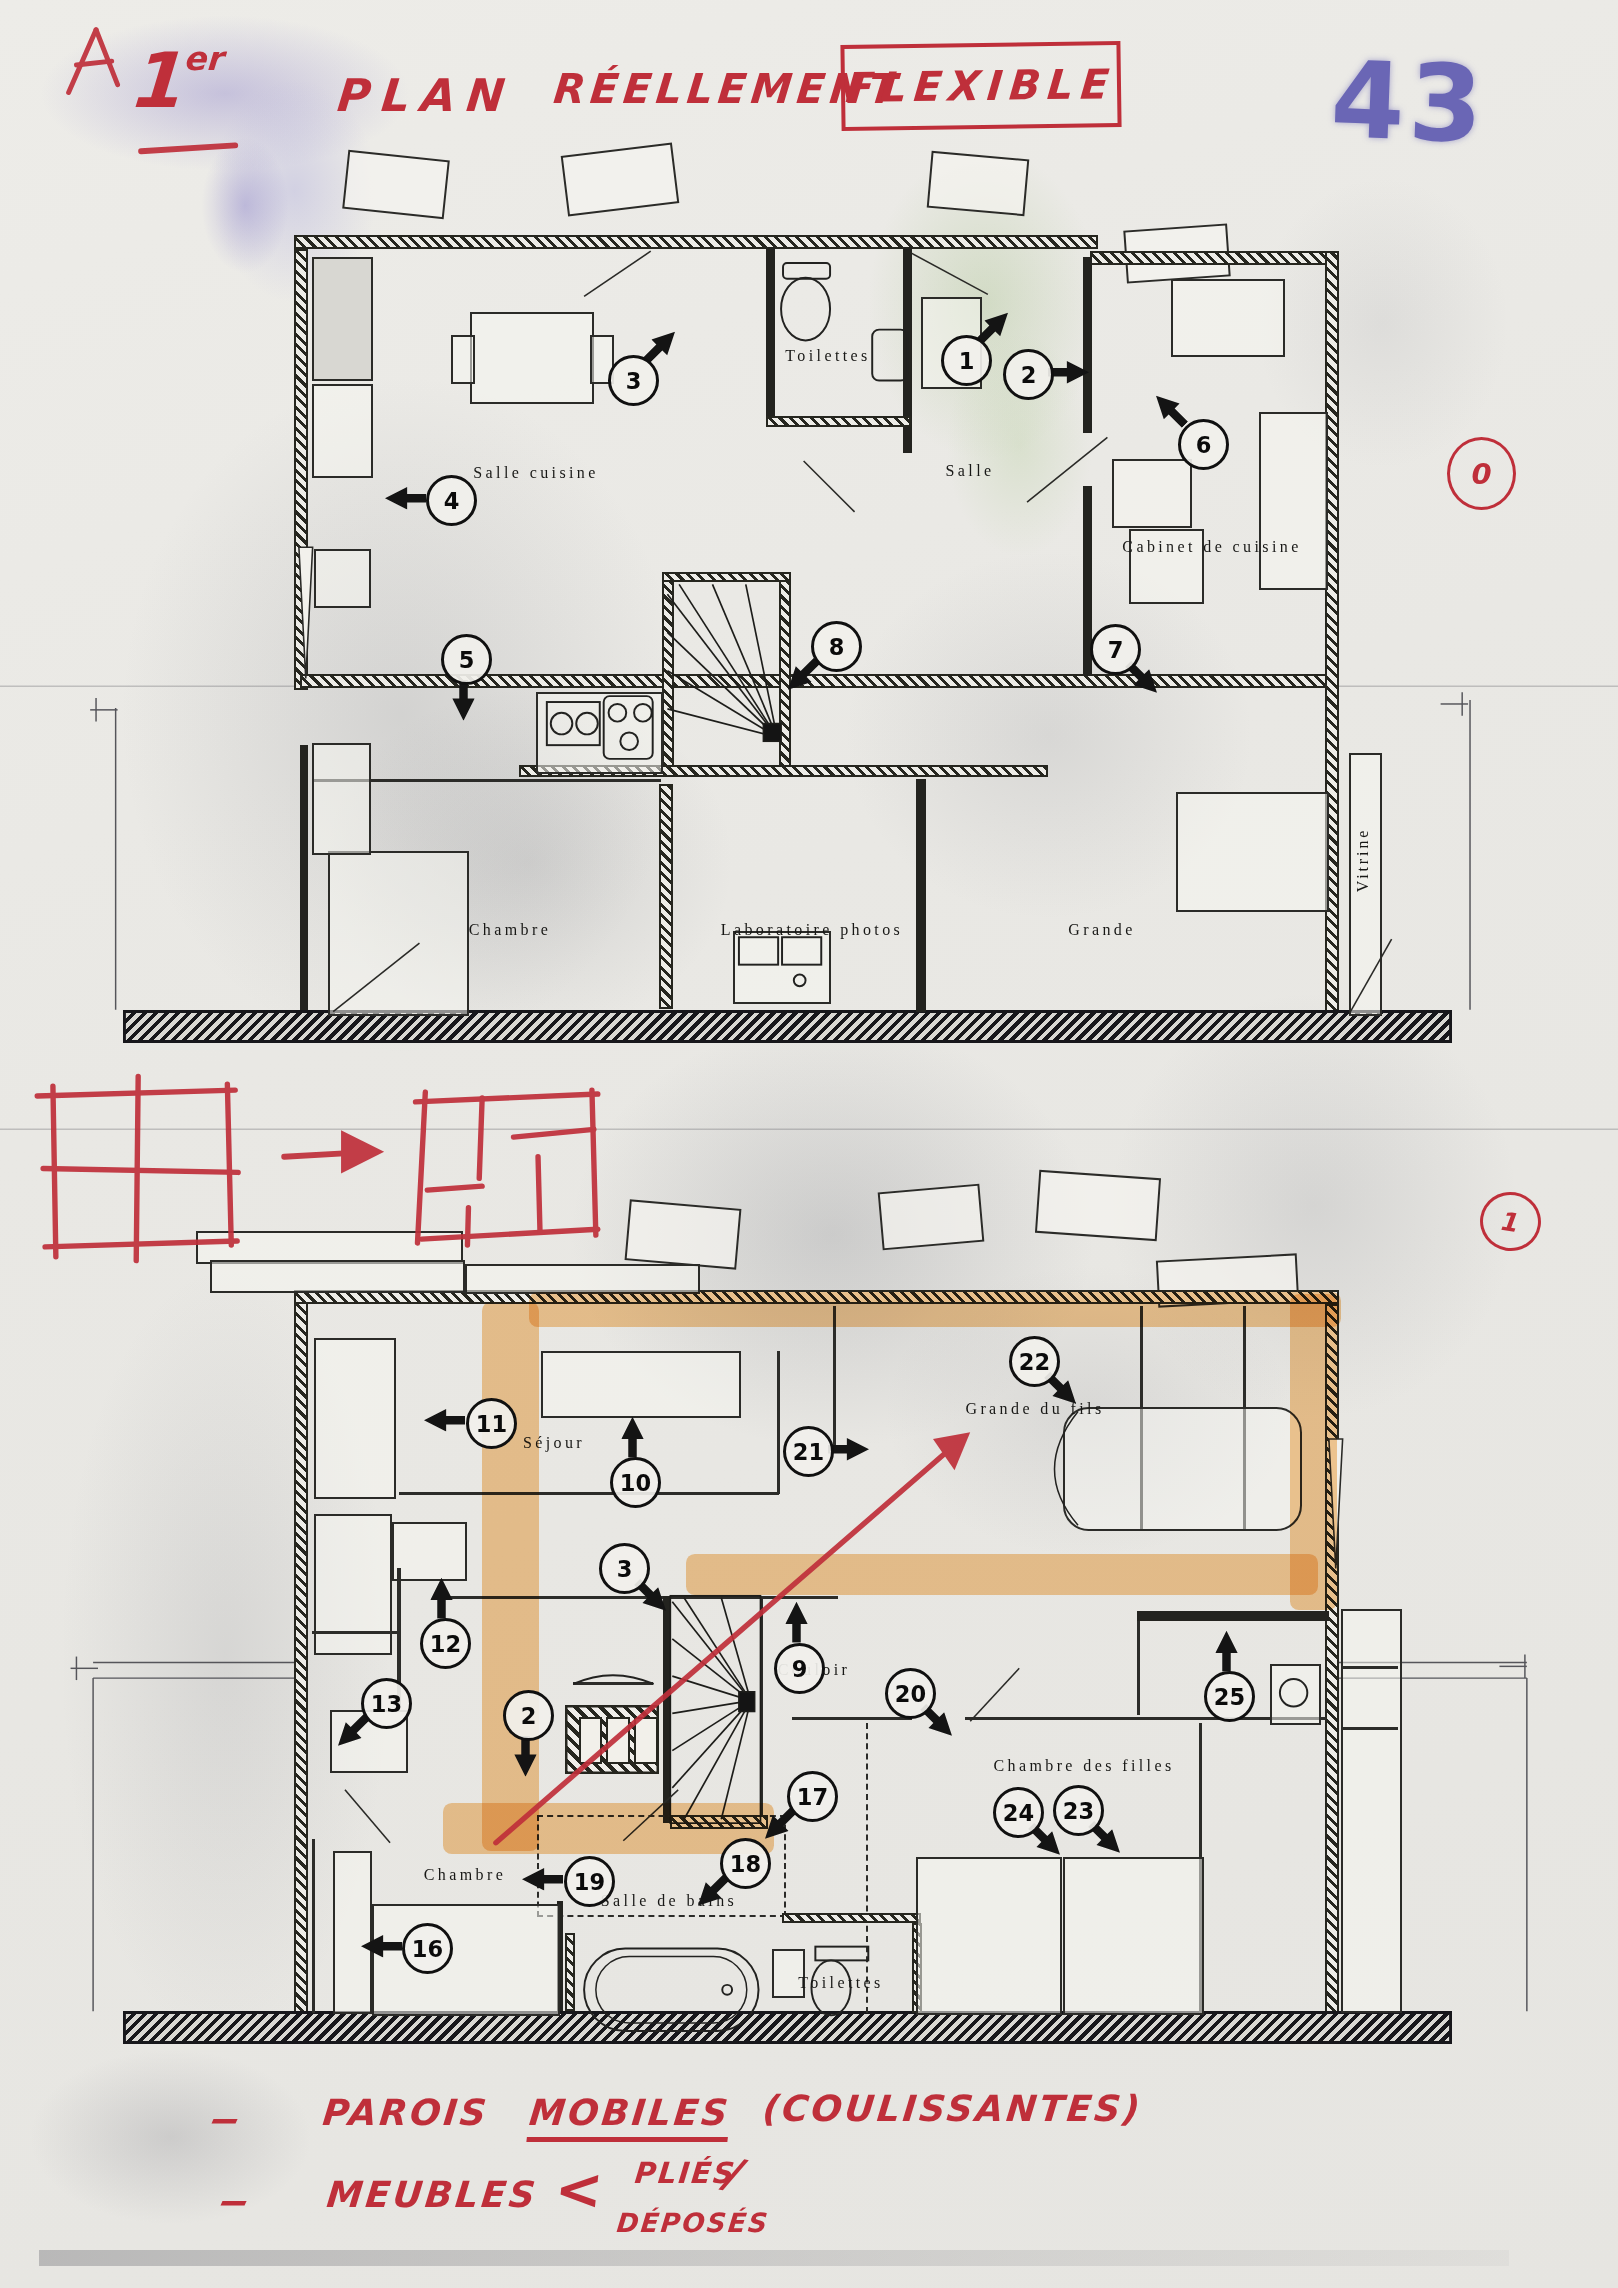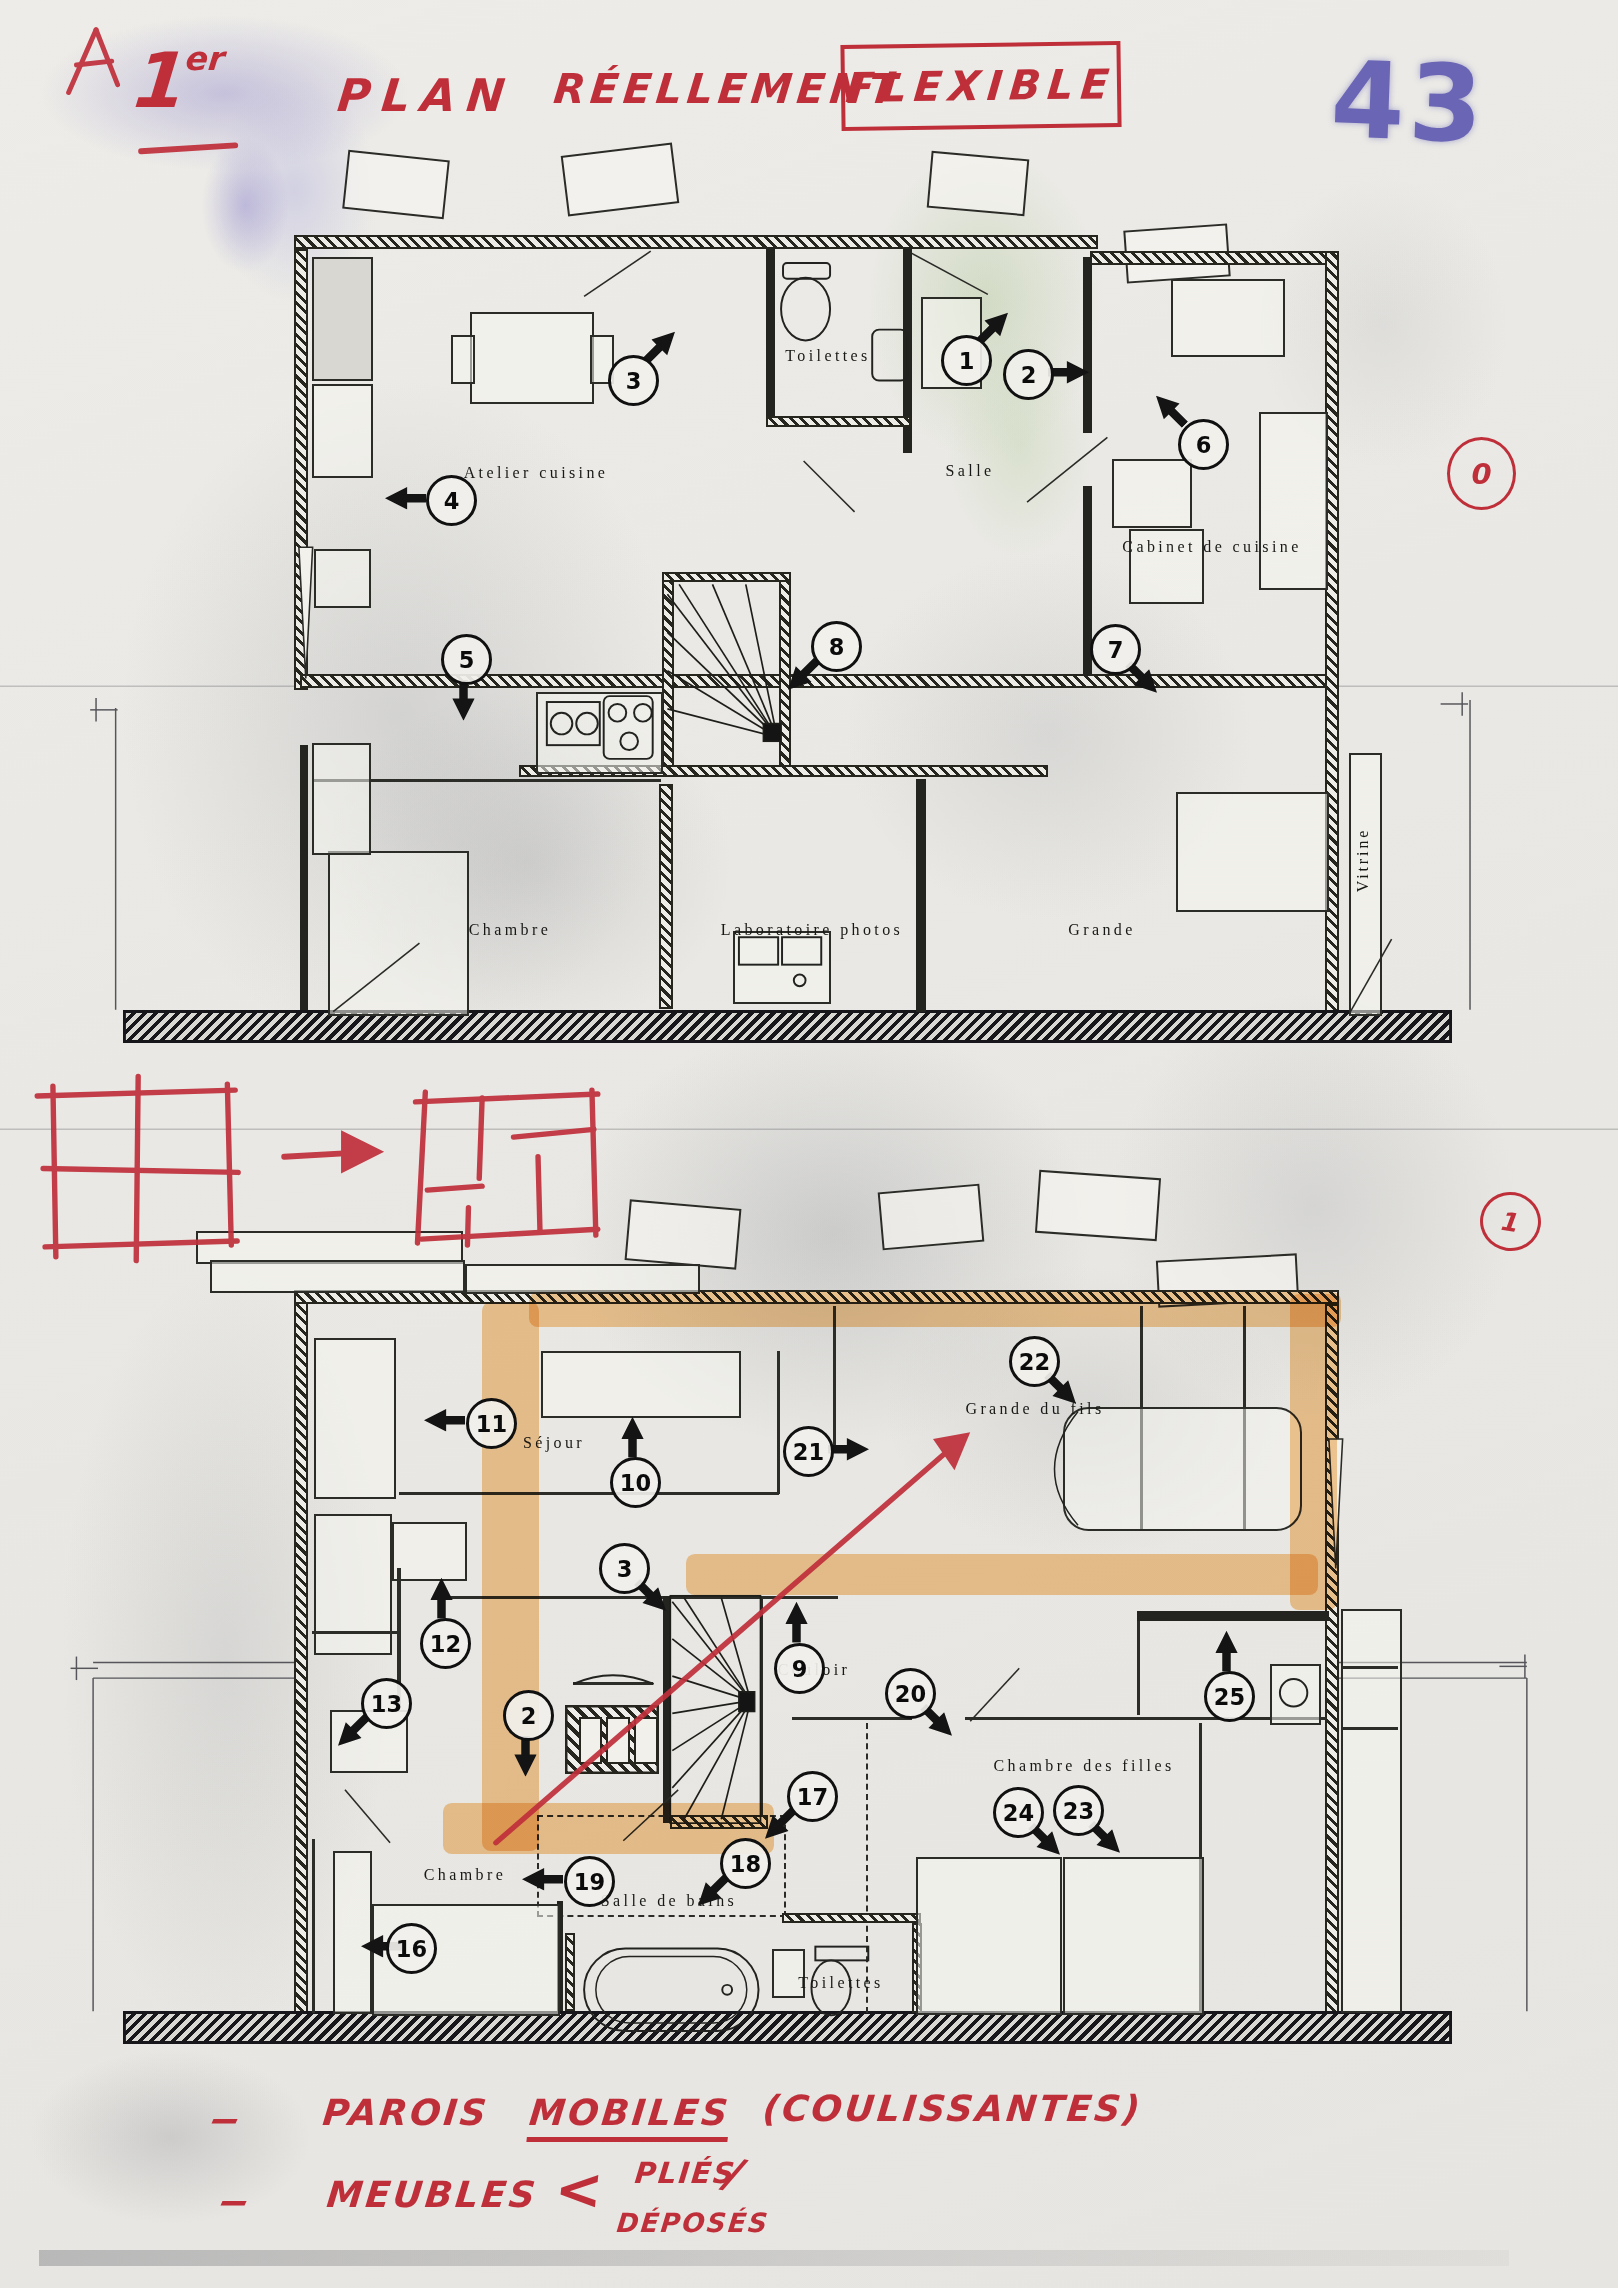--- a/index.html
+++ b/index.html
@@ -324,21 +324,21 @@
     <div class="tilt" style="left: 627px; top: 1204px; width: 108px; height: 57px; transform: rotate(5deg);"></div>
     <div class="tilt" style="left: 880px; top: 1188px; width: 98px; height: 54px; transform: rotate(-5deg);"></div>
     <div class="tilt" style="left: 1037px; top: 1174px; width: 118px; height: 59px; transform: rotate(4deg);"></div>
     <div class="tilt" style="left: 1157px; top: 1257px; width: 137px; height: 43px; transform: rotate(-3deg);"></div>
     <div class="orange" style="left: 529px; top: 1292px; width: 812px; height: 35px; background: rgb(244, 159, 53);"></div>
     <div class="orange" style="left: 482px; top: 1302px; width: 57px; height: 549px; background: rgb(244, 159, 53);"></div>
     <div class="orange" style="left: 1290px; top: 1294px; width: 47px; height: 316px; background: rgb(244, 159, 53);"></div>
     <div class="orange" style="left: 686px; top: 1554px; width: 632px; height: 41px; background: rgb(244, 159, 53);"></div>
     <div class="orange" style="left: 443px; top: 1803px; width: 331px; height: 51px; background: rgb(244, 159, 53);"></div>
     <div class="room" style="left: 828px; top: 356px;">Toilettes</div>
-    <div class="room" style="left: 536px; top: 473px;">Atelier cuisine</div>
+    <div class="room" style="left: 536px; top: 473px;">Salle cuisine</div>
     <div class="room" style="left: 970px; top: 471px;">Salle</div>
     <div class="room" style="left: 1212px; top: 547px;">Cabinet de cuisine</div>
     <div class="room" style="left: 510px; top: 930px;">Chambre</div>
     <div class="room" style="left: 812px; top: 930px;">Laboratoire photos</div>
     <div class="room" style="left: 1102px; top: 930px;">Grande</div>
     <div class="room vertical" style="left: 1363px; top: 860px;">Vitrine</div>
     <div class="marker" style="left: 941px; top: 335px;">1</div>
     <div class="arrow" style="left: 973px; top: 314px; transform: rotate(315deg);"></div>
     <div class="marker" style="left: 1003px; top: 349px;">2</div>
     <div class="arrow" style="left: 1048px; top: 359px; transform: rotate(0deg);"></div>
@@ -368,21 +368,21 @@
     <div class="marker" style="left: 466px; top: 1398px;">11</div>
     <div class="arrow" style="left: 424px; top: 1407px; transform: rotate(180deg);"></div>
     <div class="marker" style="left: 420px; top: 1618px;">12</div>
     <div class="arrow" style="left: 421px; top: 1585px; transform: rotate(270deg);"></div>
     <div class="marker" style="left: 361px; top: 1678px;">13</div>
     <div class="arrow" style="left: 332px; top: 1718px; transform: rotate(135deg);"></div>
     <div class="marker" style="left: 503px; top: 1690px;">2</div>
     <div class="arrow" style="left: 505px; top: 1743px; transform: rotate(90deg);"></div>
     <div class="marker" style="left: 599px; top: 1543px;">3</div>
     <div class="arrow" style="left: 631px; top: 1583px; transform: rotate(45deg);"></div>
-    <div class="marker" style="left: 386px; top: 1923px;">16</div>
+    <div class="marker" style="left: 402px; top: 1923px;">16</div>
     <div class="arrow" style="left: 361px; top: 1933px; transform: rotate(180deg);"></div>
     <div class="marker" style="left: 787px; top: 1771px;">17</div>
     <div class="arrow" style="left: 759px; top: 1811px; transform: rotate(135deg);"></div>
     <div class="marker" style="left: 720px; top: 1838px;">18</div>
     <div class="arrow" style="left: 692px; top: 1878px; transform: rotate(135deg);"></div>
     <div class="marker" style="left: 564px; top: 1856px;">19</div>
     <div class="arrow" style="left: 522px; top: 1866px; transform: rotate(180deg);"></div>
     <div class="marker" style="left: 885px; top: 1668px;">20</div>
     <div class="arrow" style="left: 917px; top: 1708px; transform: rotate(45deg);"></div>
     <div class="marker" style="left: 783px; top: 1426px;">21</div>

